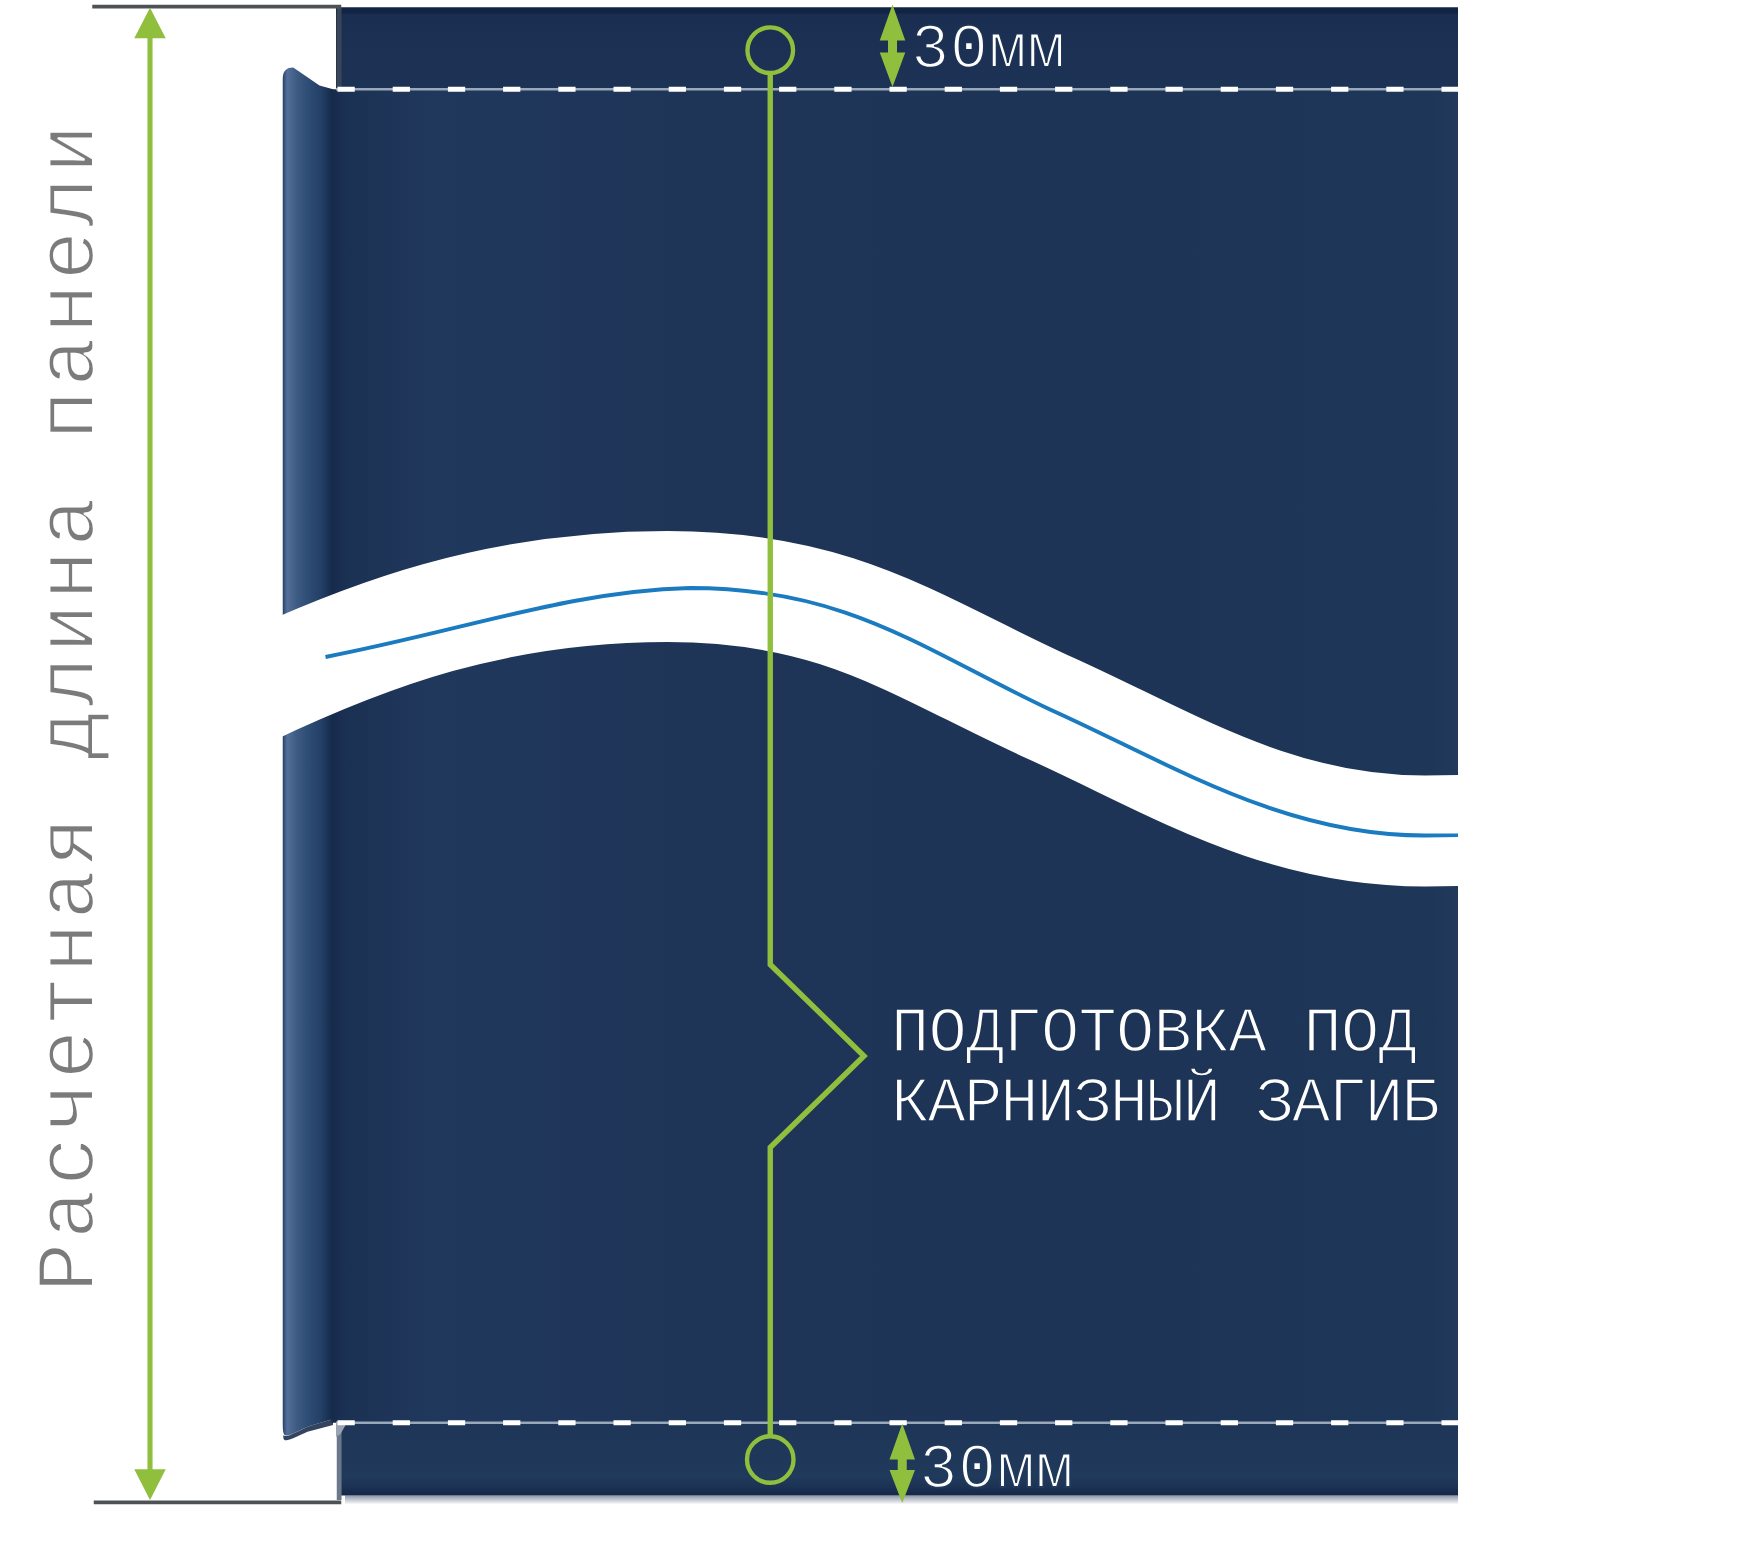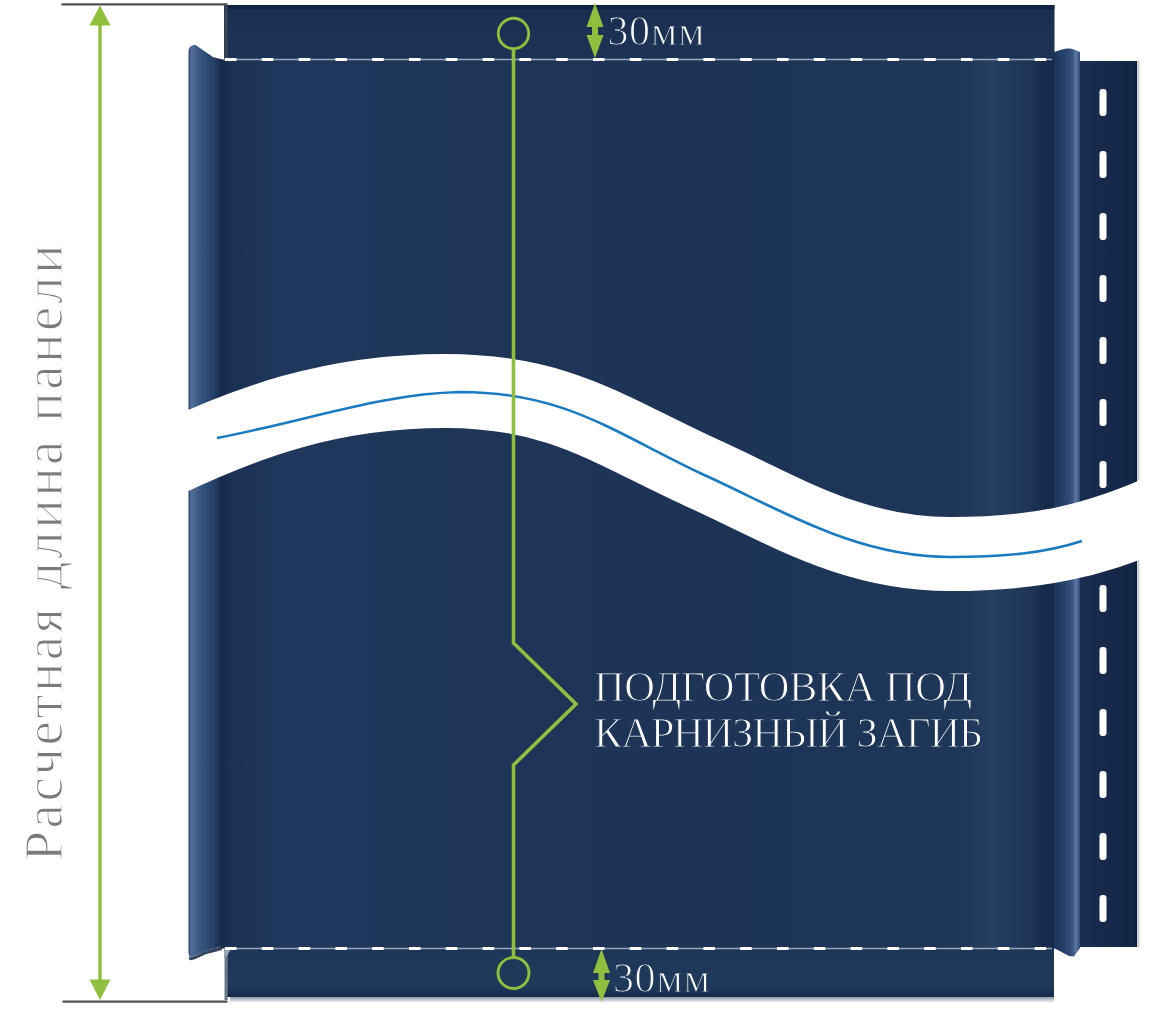--- a/index.html
+++ b/index.html
@@ -1,17 +1,17 @@
 <!DOCTYPE html>
 <html><head>
 <meta charset="utf-8">
 <style>
   html,body{margin:0;padding:0;background:#ffffff;}
-  #stage{position:relative;width:1171px;height:1033px;background:#ffffff;overflow:hidden;
-         font-family:Liberation Serif, serif;}
+  #stage{position:relative;width:972px;height:1033px;background:#ffffff;overflow:hidden;
+         font-family:Liberation Mono, monospace;}
   svg{display:block;}
 </style>
 </head>
 <body>
 <div id="stage">
 <svg width="1171" height="1033" viewBox="0 0 1171 1033" xmlns="http://www.w3.org/2000/svg">
   <defs>
     <linearGradient id="faceG" x1="0" y1="0" x2="1" y2="0">
       <stop offset="0" stop-color="#16294b"></stop>
       <stop offset="0.012" stop-color="#1b3154"></stop>

